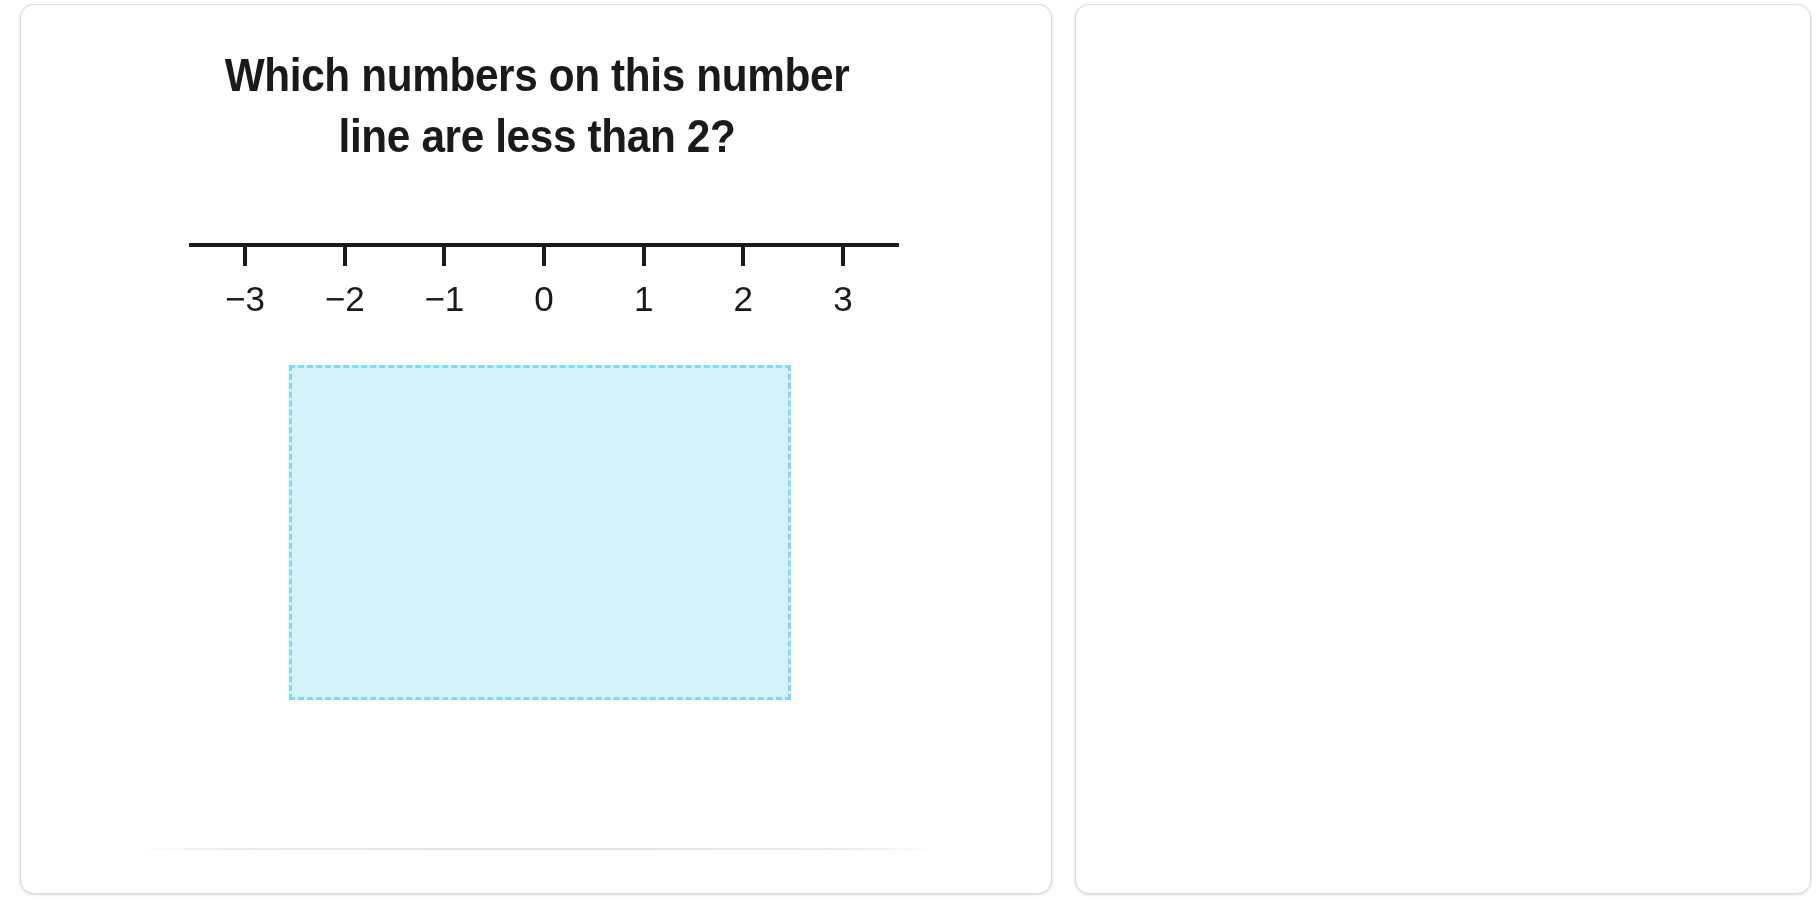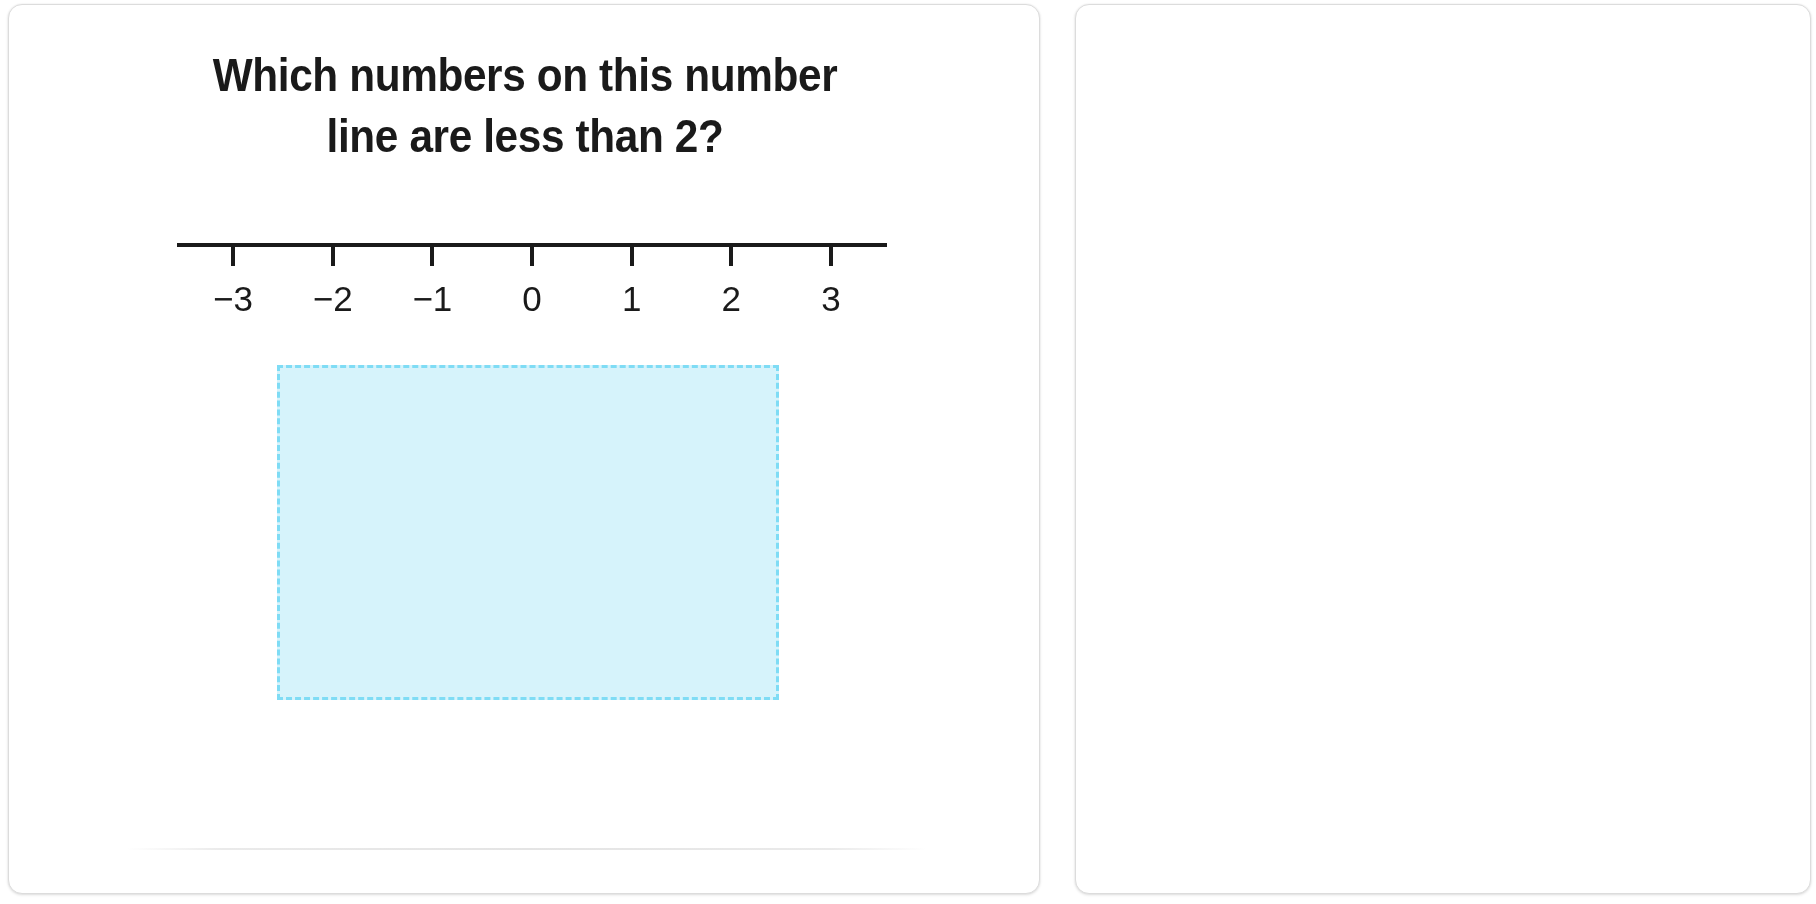--- a/index.html
+++ b/index.html
@@ -22,21 +22,21 @@
   
   .panel {
     position: absolute;
     background: #ffffff;
     border: 1px solid #dcdcdc;
     border-radius: 14px;
     box-shadow: 0 1px 3px rgba(0,0,0,0.13), 0 0 0 1px rgba(0,0,0,0.015);
   }
 
   #question-panel {
-    left: 8px;
+    left: 20px;
     top: 4px;
     width: 1032px;
     height: 890px;
   }
 
   #answer-panel {
     left: 1075px;
     top: 4px;
     width: 736px;
     height: 890px;

